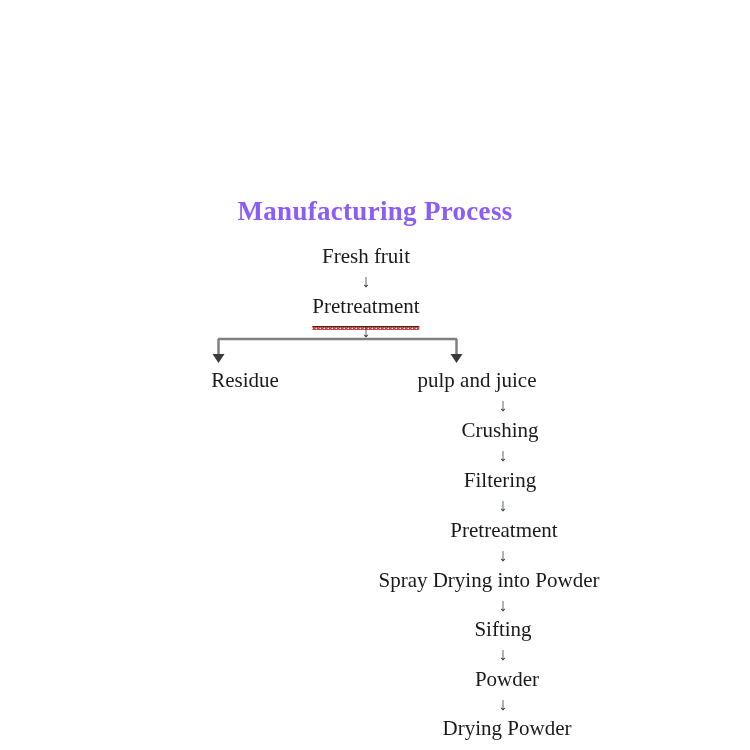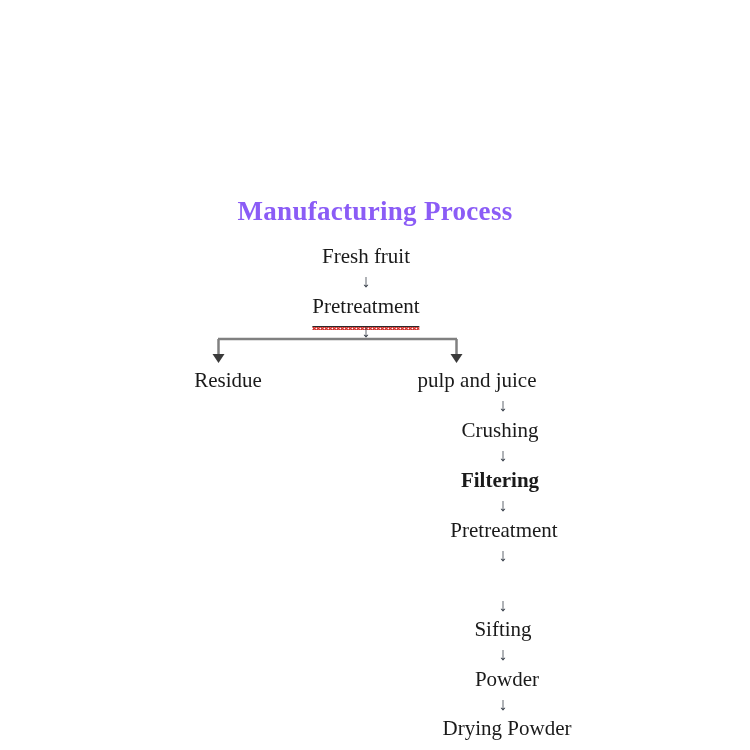--- a/index.html
+++ b/index.html
@@ -161,56 +161,59 @@
         <line x1="18" y1="9" x2="257" y2="9" stroke="#808080" stroke-width="2.5"></line>
 
         <line x1="18.5" y1="9" x2="18.5" y2="26" stroke="#808080" stroke-width="2.5"></line>
         <polygon points="12.5,24 24.5,24 18.5,33" fill="#3a3a3a"></polygon>
 
         <line x1="256.5" y1="9" x2="256.5" y2="26" stroke="#808080" stroke-width="2.5"></line>
         <polygon points="250.5,24 262.5,24 256.5,33" fill="#3a3a3a"></polygon>
       </svg>
     </div>
 
-    <div class="node ctr" style="left:228px; top:370px;text-align:right;">
+    <div class="node ctr" style="left:245px; top:370px;text-align:right;">
       <span>Residue</span>
     </div>
 
     <div class="node ctr" style="left:477px; top:370px;">
       <span>pulp and juice</span>
     </div>
 
     <div class="arrow ctr" style="left:503px; top:396px;">
       <span>↓</span>
     </div>
 
     <div class="node ctr" style="left:500px; top:420px;">
       <span>Crushing</span>
     </div>
 
     <div class="arrow ctr" style="left:503px; top:446px;">
       <span>↓</span>
     </div>
 
-    <div class="node ctr" style="left:500px; top:470px;font-weight:bold;">
+    <div class="node ctr" style="left:500px; top:470px;">
       <span>Filtering</span>
     </div>
 
     <div class="arrow ctr" style="left:503px; top:496px;">
       <span>↓</span>
     </div>
 
     <div class="node ctr" style="left:504px; top:520px;">
       <span>Pretreatment</span>
     </div>
 
     <div class="arrow ctr" style="left:503px; top:546px;">
       <span>↓</span>
     </div>
 
+    <div class="node ctr" style="left:489px; top:570px;">
+      <span>Spray Drying into Powder</span>
+    </div>
 
     <div class="arrow ctr" style="left:503px; top:596px;">
       <span>↓</span>
     </div>
 
     <div class="node ctr" style="left:503px; top:619px;">
       <span>Sifting</span>
     </div>
 
     <div class="arrow ctr" style="left:503px; top:645px;">

